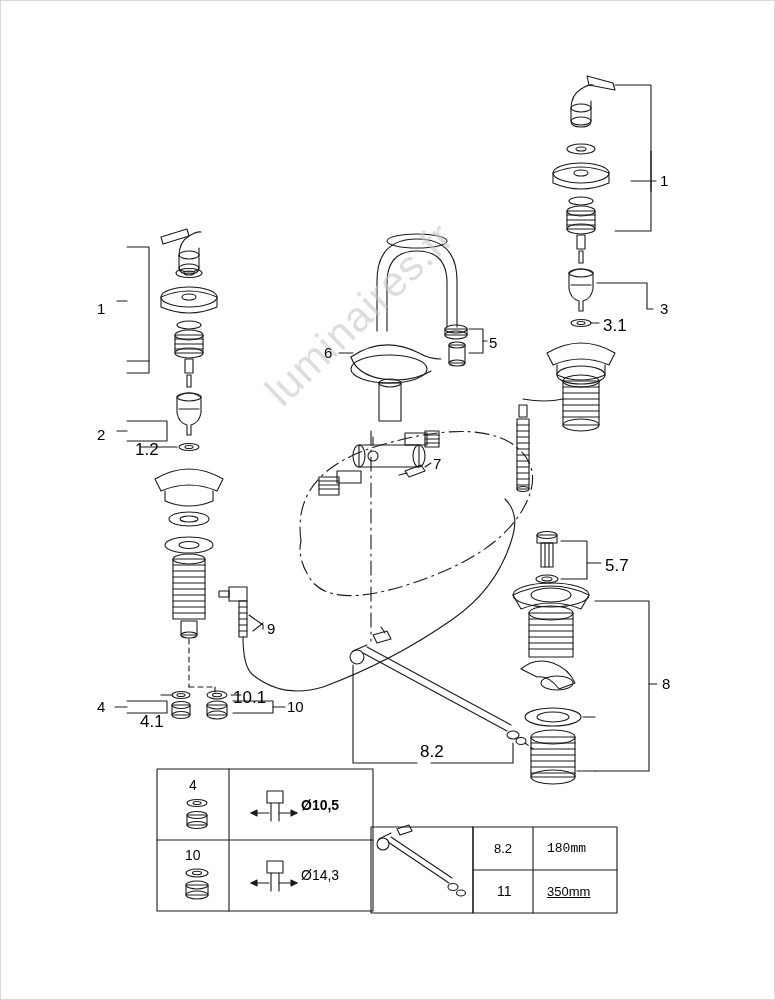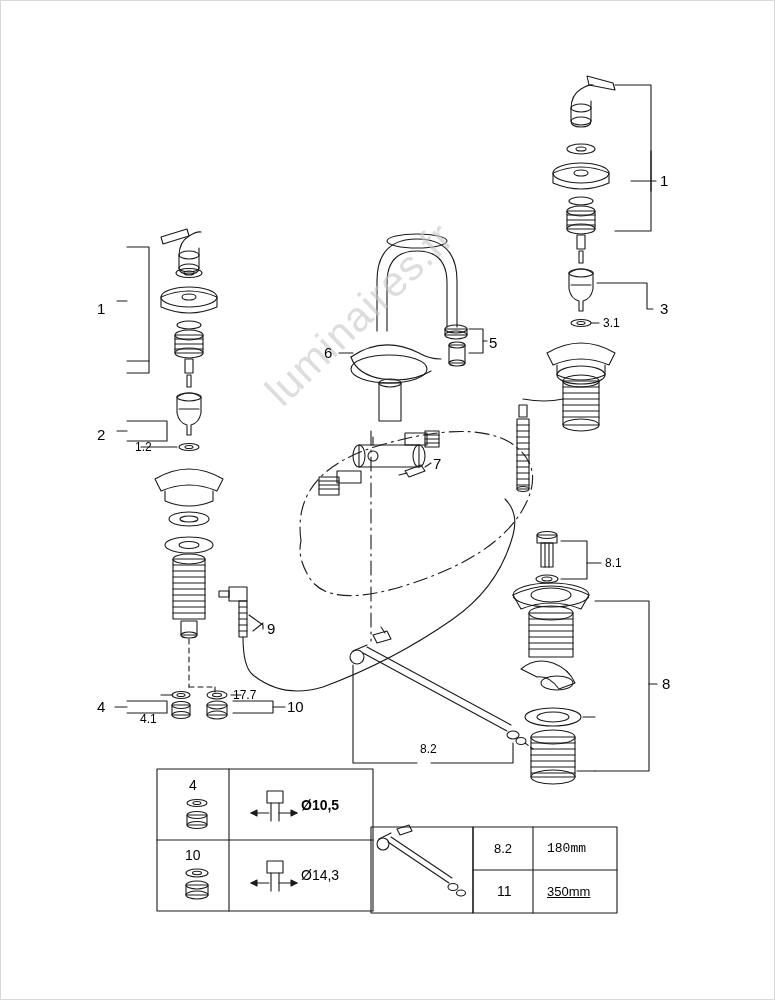--- a/index.html
+++ b/index.html
@@ -27,21 +27,21 @@
     height: 1000px;
   }
   .lbl {
     position: absolute;
     font-family: "Liberation Sans", sans-serif;
     color: #000000;
     white-space: nowrap;
     line-height: 1;
   }
   .lbl-big { font-size: 15px; }
-  .lbl-sm  { font-size: 12px; }
+  .lbl-sm  { font-size: 17px; }
   .wm {
     position: absolute;
     left: 255px;
     top: 380px;
     font-size: 42px;
     color: #c9c9c9;
     opacity: 0.62;
     transform: rotate(-44deg);
     transform-origin: left top;
     font-family: "Liberation Sans", sans-serif;
@@ -352,26 +352,26 @@
   <div class="lbl lbl-big" style="left:96px; top:300px;">1</div>
   <div class="lbl lbl-big" style="left:96px; top:426px;">2</div>
   <div class="lbl lbl-sm" style="left:134px; top:440px;">1.2</div>
 
   <div class="lbl lbl-big" style="left:323px; top:344px;">6</div>
   <div class="lbl lbl-big" style="left:488px; top:334px;">5</div>
   <div class="lbl lbl-big" style="left:432px; top:455px;">7</div>
   <div class="lbl lbl-big" style="left:266px; top:620px;">9</div>
 
   <div class="lbl lbl-big" style="left:661px; top:675px;">8</div>
-  <div class="lbl lbl-sm" style="left:604px; top:556px;">8.1</div>
+  <div class="lbl lbl-sm" style="left:604px; top:556px;">5.7</div>
   <div class="lbl lbl-sm" style="left:419px; top:742px;">8.2</div>
 
   <div class="lbl lbl-big" style="left:96px; top:698px;">4</div>
   <div class="lbl lbl-sm" style="left:139px; top:688px;margin-top:24px;">4.1</div>
-  <div class="lbl lbl-sm" style="left:232px; top:688px;">17.7</div>
+  <div class="lbl lbl-sm" style="left:232px; top:688px;">10.1</div>
   <div class="lbl lbl-big" style="left:286px; top:698px;">10</div>
 
   <div class="tbl-cell" style="left:188px; top:776px; font-size:14px;">4</div>
   <div class="tbl-cell" style="left:300px; top:796px; font-size:14px;font-weight:bold;">Ø10,5</div>
 
   <div class="tbl-cell" style="left:184px; top:846px; font-size:14px;">10</div>
   <div class="tbl-cell" style="left:300px; top:866px; font-size:14px;">Ø14,3</div>
 
   <div class="tbl-cell" style="left:493px; top:840px;">8.2</div>
   <div class="tbl-cell" style="left:546px; top:840px;font-family:Liberation Mono, monospace;">180mm</div>

